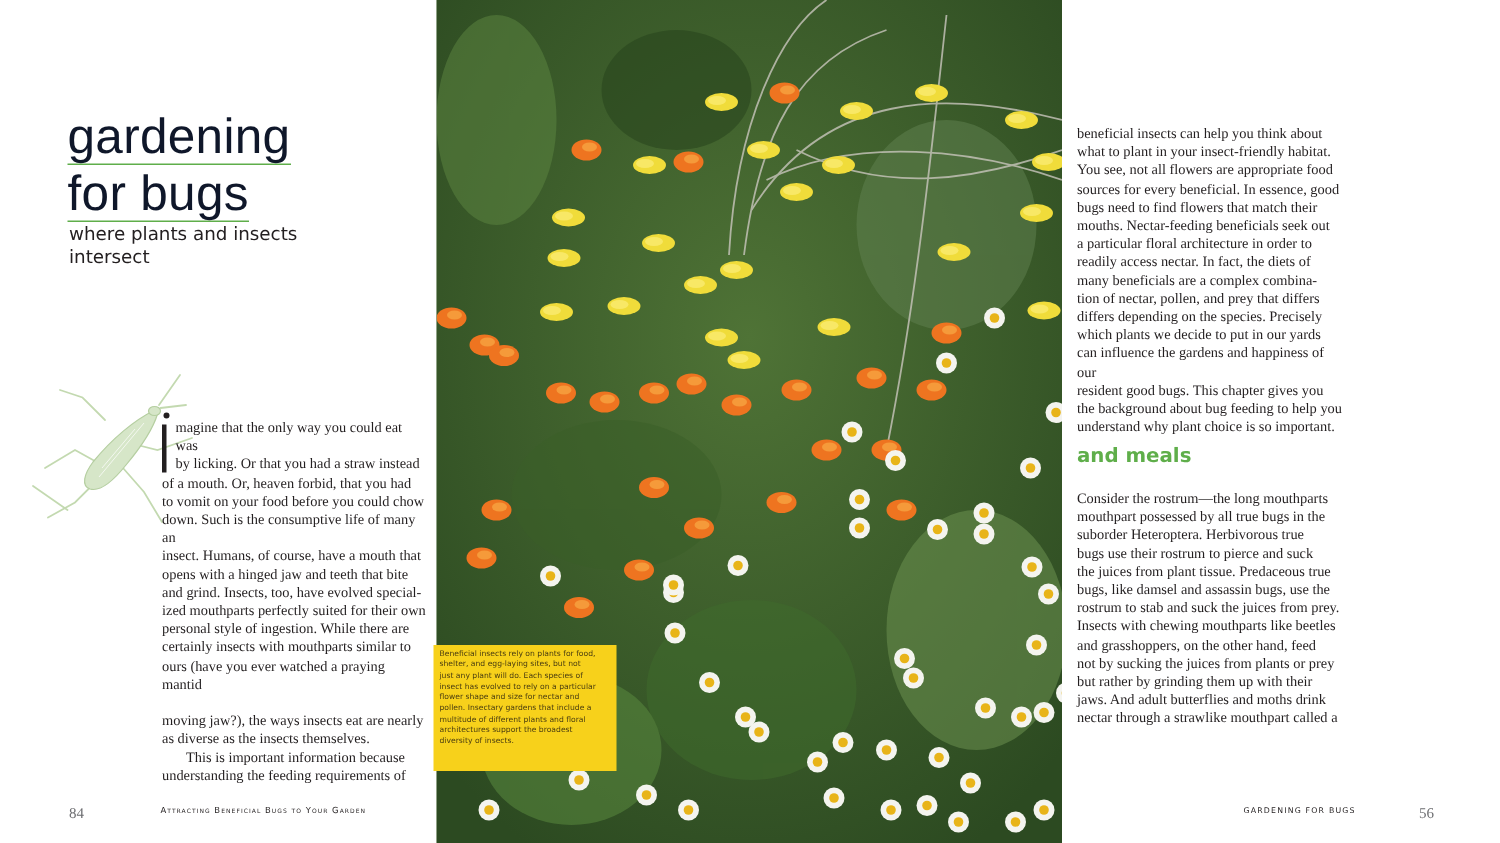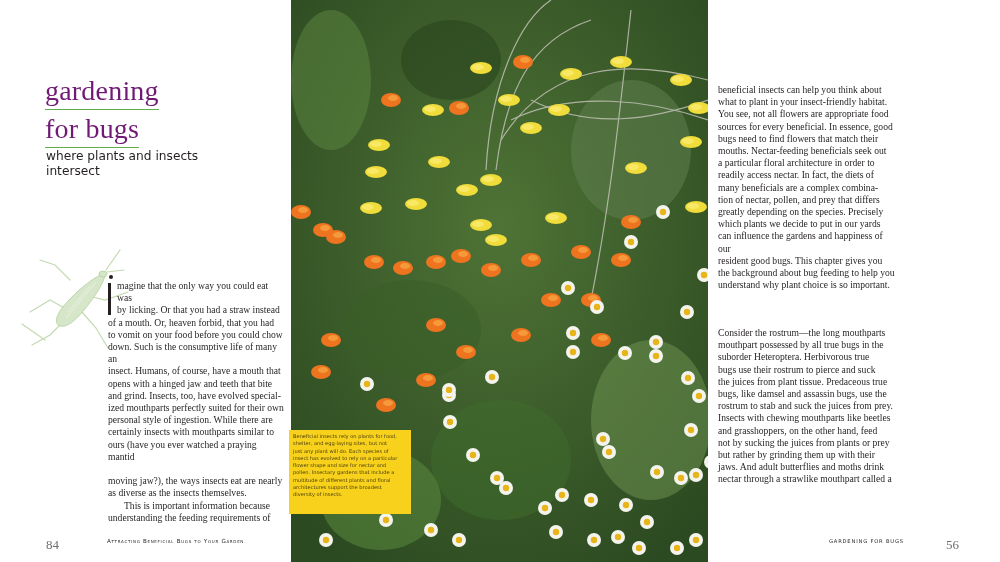--- a/index.html
+++ b/index.html
@@ -7,22 +7,22 @@
       width: 1000px; height: 562px; overflow: hidden;
       background: #ffffff; position: relative;
       font-family: "Liberation Serif", "DejaVu Serif", serif;
       color: #231f20;
     }
     .spread { position: absolute; inset: 0; }
 
     
     .chapter-title {
       position: absolute; left: 45px; top: 72px; width: 200px;
-      font-family: Liberation Serif, serif;
-      font-weight: 300; color: #701a75; font-size: 28px; line-height: 37px;
+      font-family: Liberation Sans, sans-serif;
+      font-weight: 300; color: #0f172a; font-size: 33px; line-height: 37px;
       letter-spacing: 0.2px;
     }
     .chapter-title .line {
       display: inline-block; border-bottom: 1px solid #5fae4a; padding-bottom: 0px;
       font-weight: normal; -webkit-text-stroke: 0;
     }
     .subtitle {
       position: absolute; left: 46px; top: 149px; width: 200px;
       font-family: "DejaVu Sans", "Liberation Sans", sans-serif;
       font-weight: normal; font-size: 12.2px; line-height: 15px; color: #231f20;
@@ -40,21 +40,21 @@
     .dropcap-dot {
       position: absolute; left: 1px; top: -5px; width: 4px; height: 4px;
       border-radius: 50%; background: #231f20;
     }
     .dropcap-bar {
       float: left; width: 3px; height: 32px; background: #231f20;
       margin: 3px 6px 0 0;
     }
 
     .folio {
-      position: absolute; top: 537px; font-size: 13px; color: #6d6e71;
+      position: absolute; top: 537px; font-size: 10px; color: #6d6e71;
       font-family: "Liberation Serif", serif;
     }
     .running-head {
       position: absolute; top: 538px;
       font-family: "DejaVu Sans", "Liberation Sans", sans-serif;
       font-size: 5.6px; letter-spacing: 0.7px; color: #231f20;
       font-variant: small-caps; text-transform: none;
     }
     .running-head.caps { text-transform: uppercase; font-size: 5.2px; letter-spacing: 0.8px; }
 
@@ -309,30 +309,31 @@
         <span>beneficial insects can help you think about</span><br>
         <span>what to plant in your insect-friendly habitat.</span><br>
         <span>You see, not all flowers are appropriate food</span><br>
         <span>sources for every beneficial. In essence, good</span><br>
         <span>bugs need to find flowers that match their</span><br>
         <span>mouths. Nectar-feeding beneficials seek out</span><br>
         <span>a particular floral architecture in order to</span><br>
         <span>readily access nectar. In fact, the diets of</span><br>
         <span>many beneficials are a complex combina-</span><br>
         <span>tion of nectar, pollen, and prey that differs</span><br>
-        <span>greatly depending on the species. Precisely</span><br>
+        <span>differs depending on the species. Precisely</span><br>
         <span>which plants we decide to put in our yards</span><br>
         <span>can influence the gardens and happiness of our</span><br>
         <span>resident good bugs. This chapter gives you</span><br>
         <span>the background about bug feeding to help you</span><br>
         <span>understand why plant choice is so important.</span>
       </p>
     </div>
 
     <div class="section-heading">
+      <div>and meals</div>
     </div>
 
     <div class="right-col-2">
       <p class="body-text">
         <span>Consider the rostrum—the long mouthparts</span><br>
         <span>mouthpart possessed by all true bugs in the</span><br>
         <span>suborder Heteroptera. Herbivorous true</span><br>
         <span>bugs use their rostrum to pierce and suck</span><br>
         <span>the juices from plant tissue. Predaceous true</span><br>
         <span>bugs, like damsel and assassin bugs, use the</span><br>

